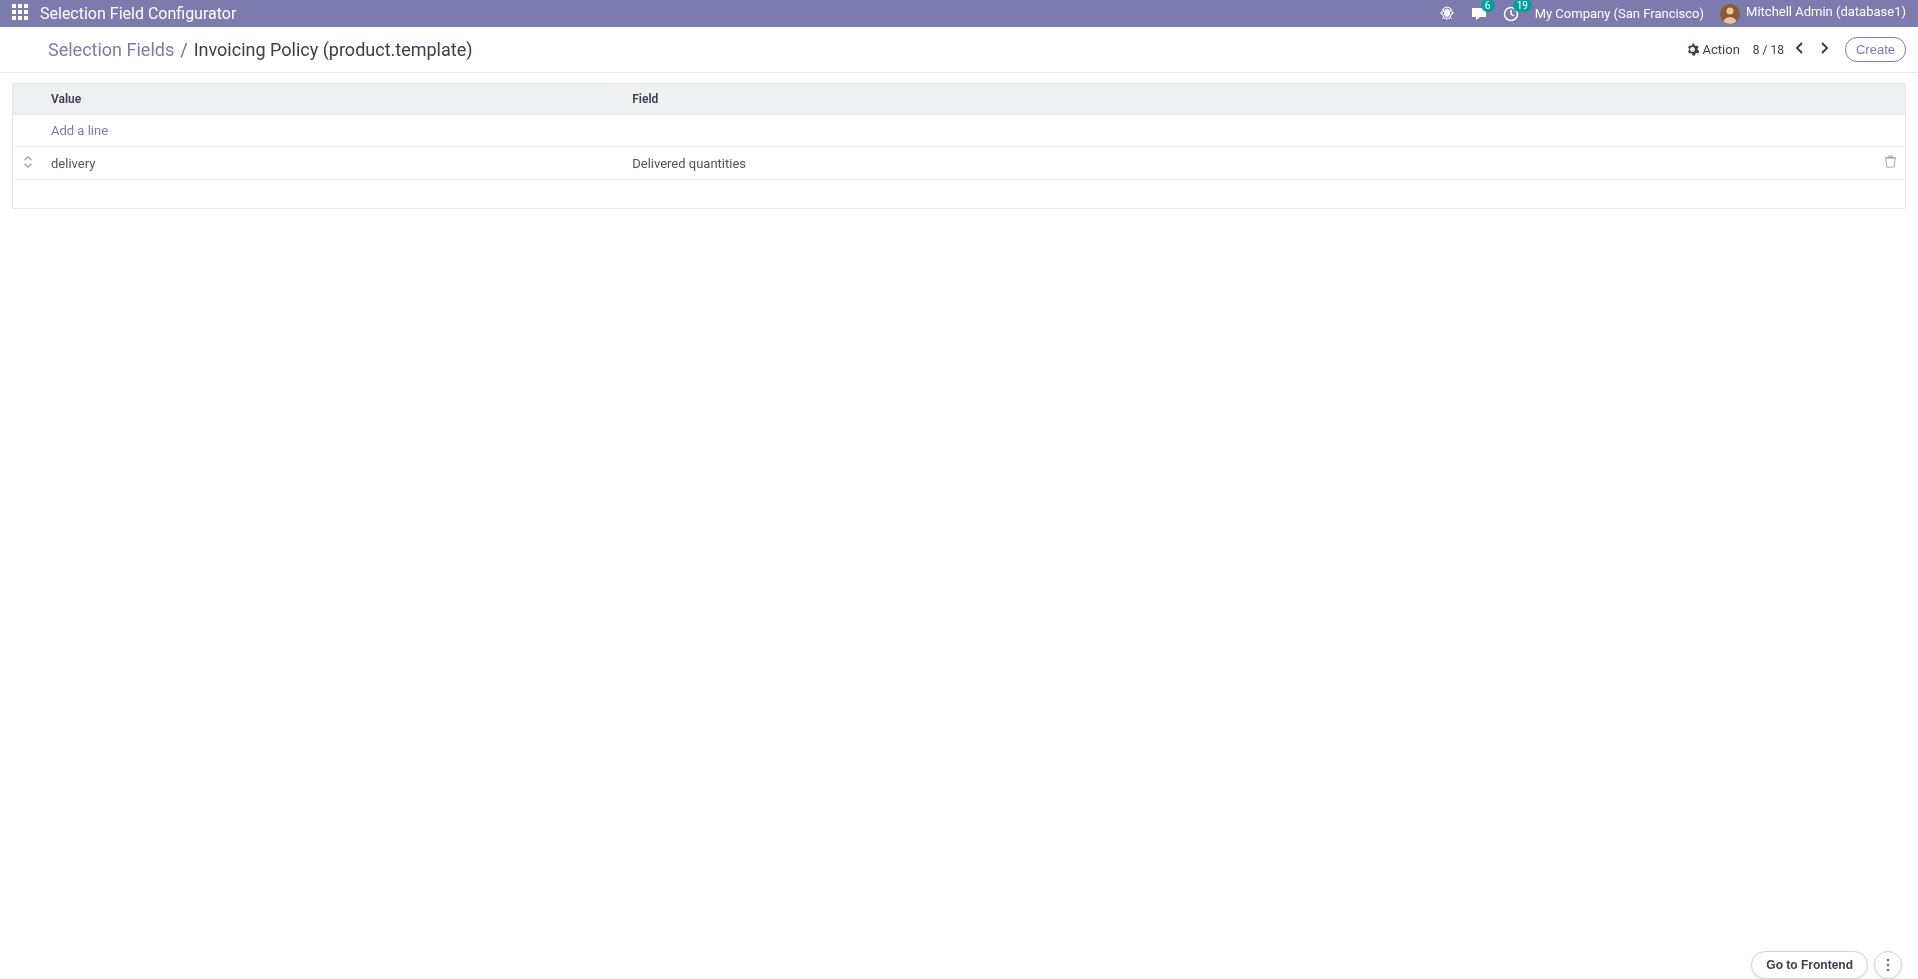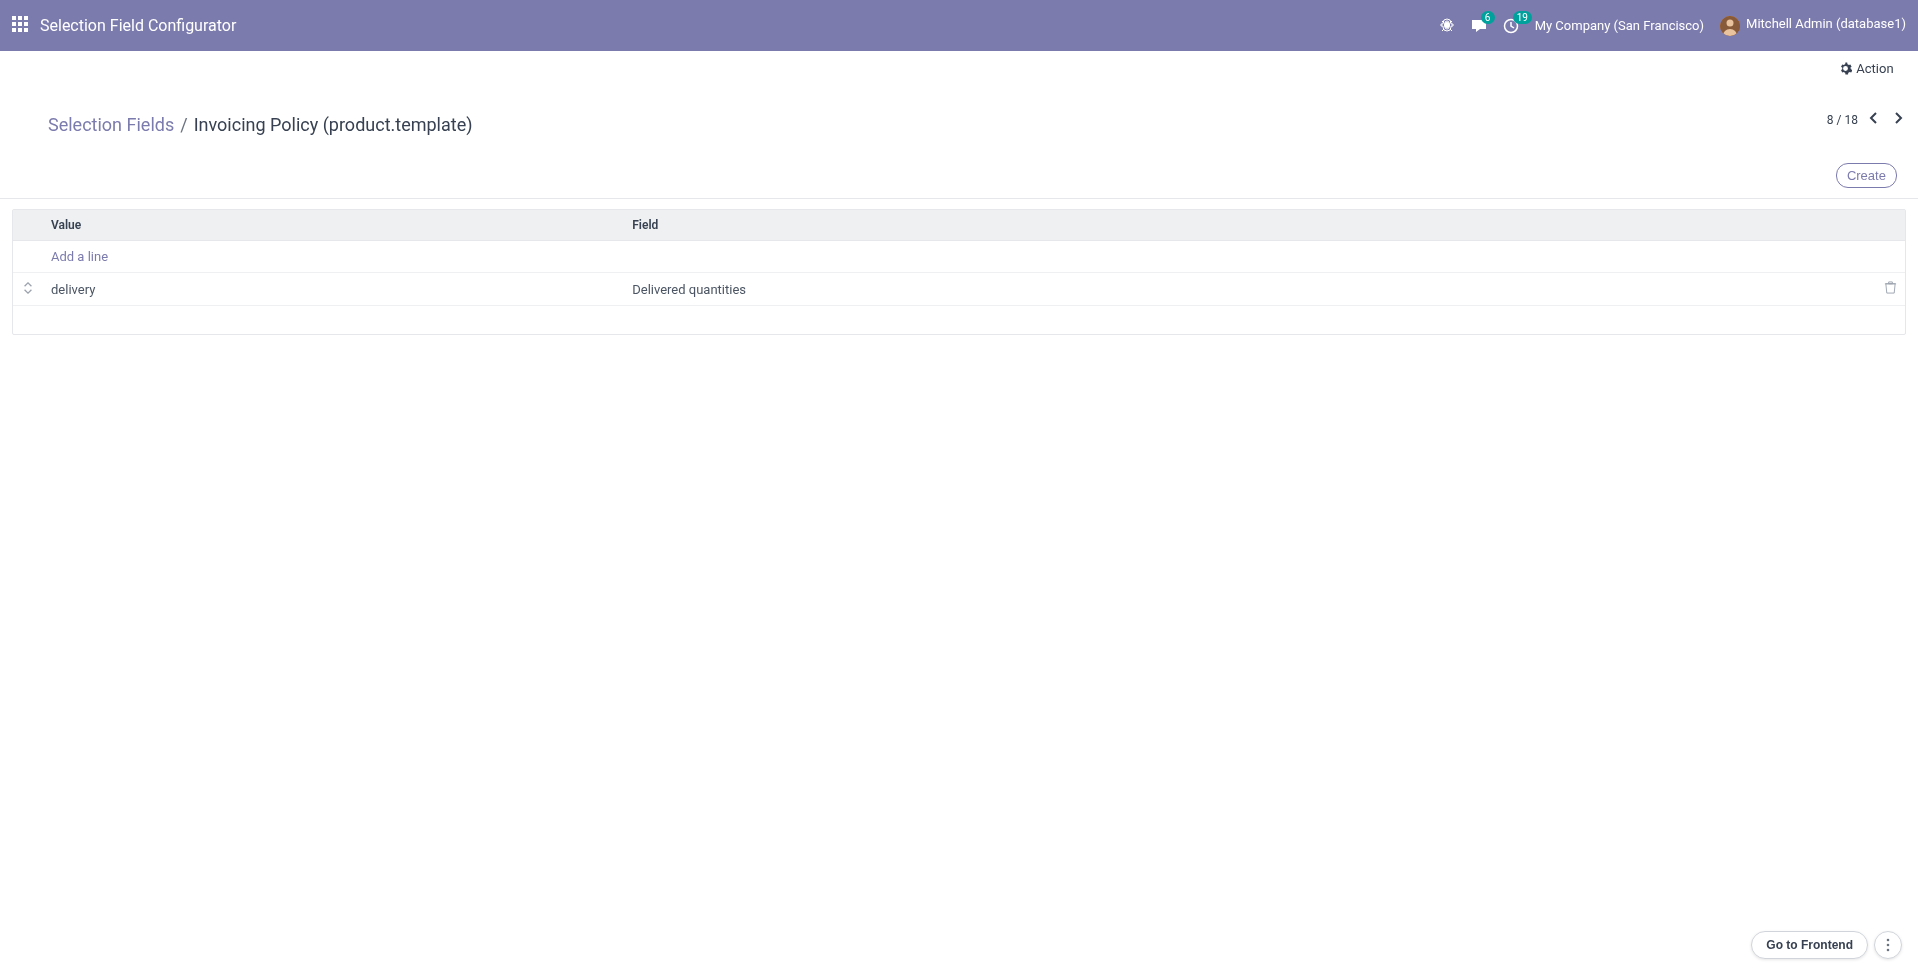--- a/index.html
+++ b/index.html
@@ -1,38 +1,38 @@
 <!DOCTYPE html>
 <html><head>
 <meta charset="utf-8">
 <style>
 * { margin: 0; padding: 0; box-sizing: border-box; }
 body { font-family: -apple-system, BlinkMacSystemFont, "Segoe UI", Roboto, "Helvetica Neue", Arial, sans-serif; font-size: 13px; color: #374151; background: #fff; }
 
 
-.navbar { background: #7C7BAD; height: 51px; display: flex; align-items: center; padding: 0 12px; color: #fff; justify-content: space-between; }
+.navbar { background: #7C7BAD; height: 27px; display: flex; align-items: center; padding: 0 12px; color: #fff; justify-content: space-between; }
 .navbar-left { display: flex; align-items: center; gap: 12px; }
 .navbar-right { display: flex; align-items: center; gap: 16px; }
 .apps-icon { width: 16px; height: 16px; fill: #fff; cursor: pointer; }
 .navbar-title { font-size: 16px; font-weight: 400; color: #fff; }
 .nav-icon-btn { position: relative; display: flex; align-items: center; color: #fff; cursor: pointer; }
 .nav-icon-btn svg { width: 16px; height: 16px; fill: #fff; }
 .badge { position: absolute; top: -7px; left: 10px; background: #00A09D; color: #fff; border-radius: 8px; padding: 0px 4px; font-size: 10px; line-height: 13px; min-width: 14px; text-align:center;}
 .company-label { font-size: 13px; color: #fff; cursor: pointer; }
 .user-section { display: flex; gap: 6px; cursor: pointer; }
 .avatar { width: 20px; height: 20px; border-radius: 50%; background: linear-gradient(135deg, #d97706, #92400e); display: flex; align-items: center; justify-content: center; overflow:hidden;}
 .avatar svg { width:20px; height:20px; }
 
 
 .control-panel { display: flex; justify-content: space-between; align-items: center; padding: 10px 12px; border-bottom: 1px solid #e5e7eb; }
 .breadcrumb { display: flex; align-items: center; gap: 6px; font-size: 18px; margin-left: 36px; }
 .breadcrumb a { color: #7C7BAD; text-decoration: none; cursor: pointer; }
 .breadcrumb .sep { color: #6b7280; }
 .breadcrumb .current { color: #374151; }
-.cp-right { display: flex; align-items: center; gap: 34px; flex-direction: column; }
+.cp-right { display: flex; align-items: center; gap: 13px; }
 .action-btn { display: flex; align-items: center; gap: 4px; color: #374151; cursor: pointer; font-size: 13px; }
 .action-btn svg { width: 13px; height: 13px; fill: #374151; }
 .pager { display: flex; align-items: center; gap: 8px; font-size: 12px; }
 .pager-arrow { cursor: pointer; color: #374151; padding: 2px; }
 .pager-arrow svg { width: 12px; height: 12px; fill: #374151; }
 .create-btn { border: 1px solid #7C7BAD; color: #7C7BAD; background: #fff; padding: 4px 10px; border-radius: 12px; cursor: pointer; font-size: 13px; }
 
 
 .sheet { padding: 10px 12px 24px 12px; }
 .table-wrap { border: 1px solid #e5e7eb; border-radius: 2px; }
@@ -42,21 +42,21 @@
 .handle-col { width: 30px; text-align: center; }
 .trash-col { width: 30px; text-align: center; }
 .handle { color: #9ca3af; cursor: grab; }
 .handle svg { width: 10px; height: 12px; fill: #9ca3af; }
 .trash { color: #9ca3af; cursor: pointer; }
 .trash svg { width: 13px; height: 13px; fill: #9ca3af; }
 .add-line { color: #7C7BAD; cursor: pointer; }
 .empty-row td { height: 28px; border-bottom: none; }
 
 
-.frontend-btn-wrap { position: fixed; bottom: 20px; right: 16px; display: flex; align-items: center; gap: 6px; }
+.frontend-btn-wrap { position: fixed; bottom: 0; right: 16px; display: flex; align-items: center; gap: 6px; }
 .frontend-btn { background: #fff; border: 1px solid #d1d5db; border-radius: 18px; padding: 6px 14px; font-size: 12px; font-weight: 600; color: #374151; cursor: pointer; box-shadow: 0 1px 3px rgba(0,0,0,0.1); }
 .frontend-more { width: 28px; height: 28px; border-radius: 50%; border: 1px solid #d1d5db; background: #fff; display: flex; align-items: center; justify-content: center; cursor: pointer; box-shadow: 0 1px 3px rgba(0,0,0,0.1);}
 .frontend-more svg { width: 4px; height: 14px; fill: #6b7280; }
 </style>
 </head>
 <body>
 
 <div class="navbar">
   <div class="navbar-left">
     <span>

